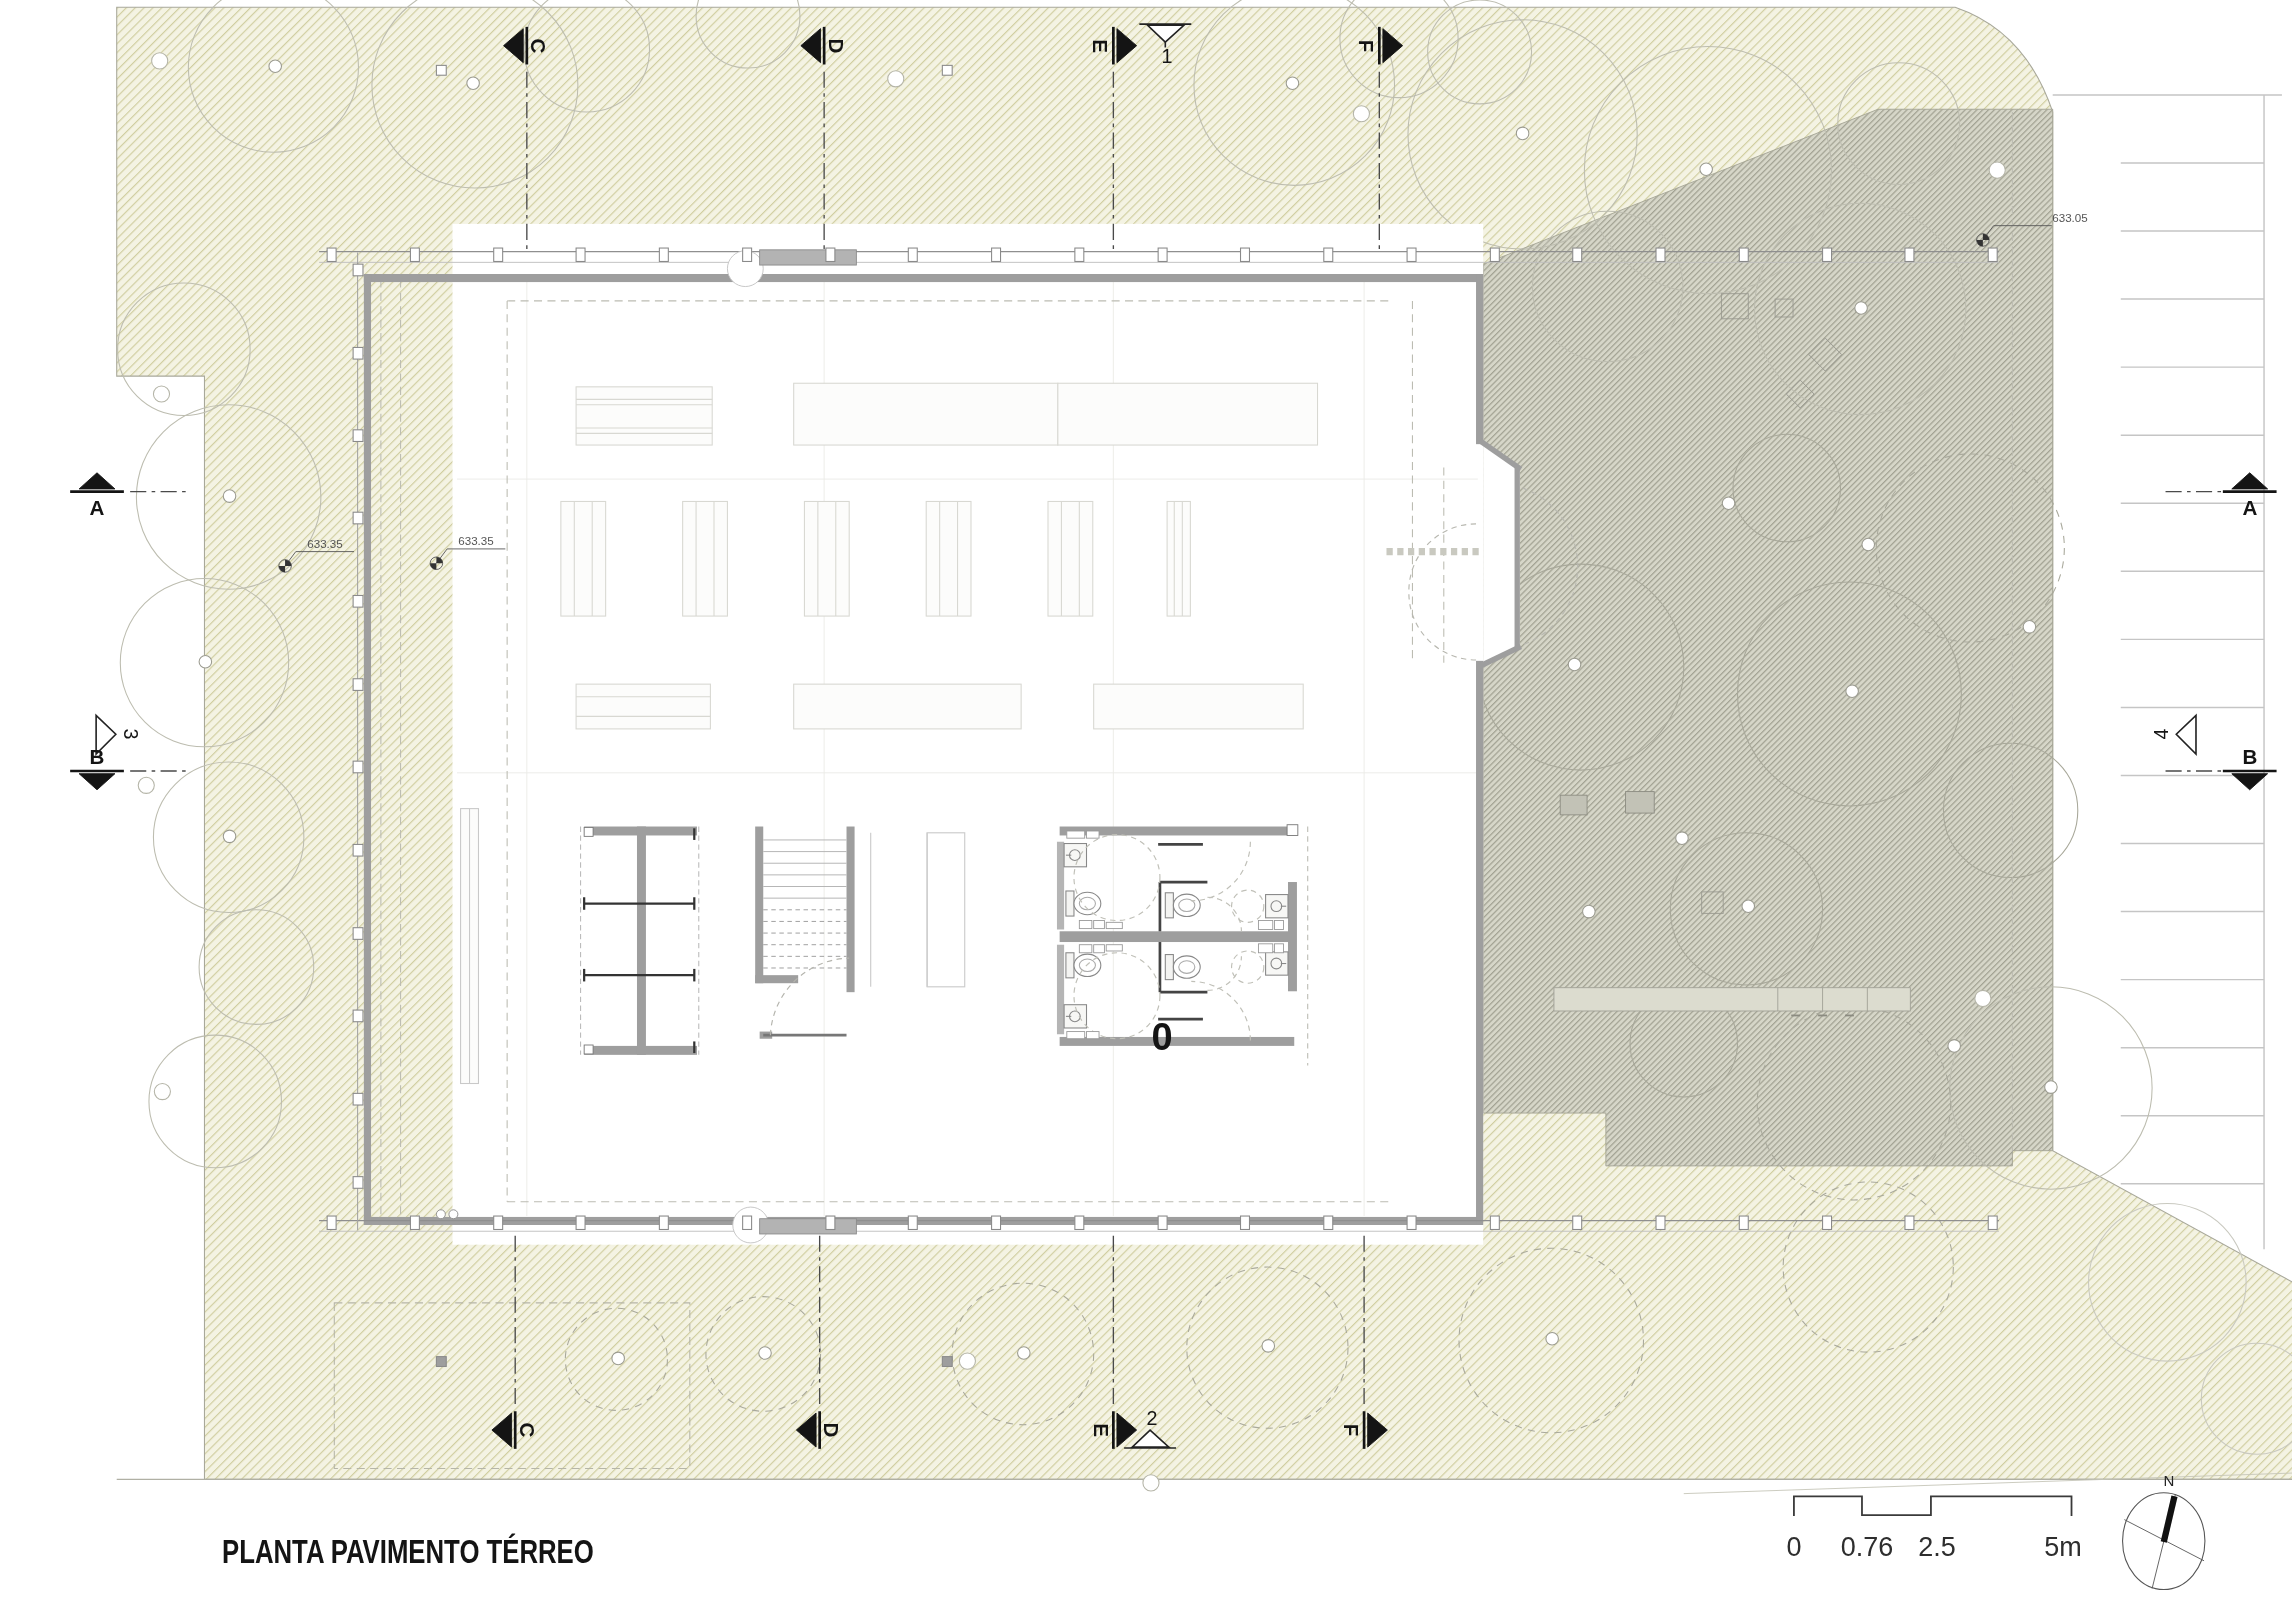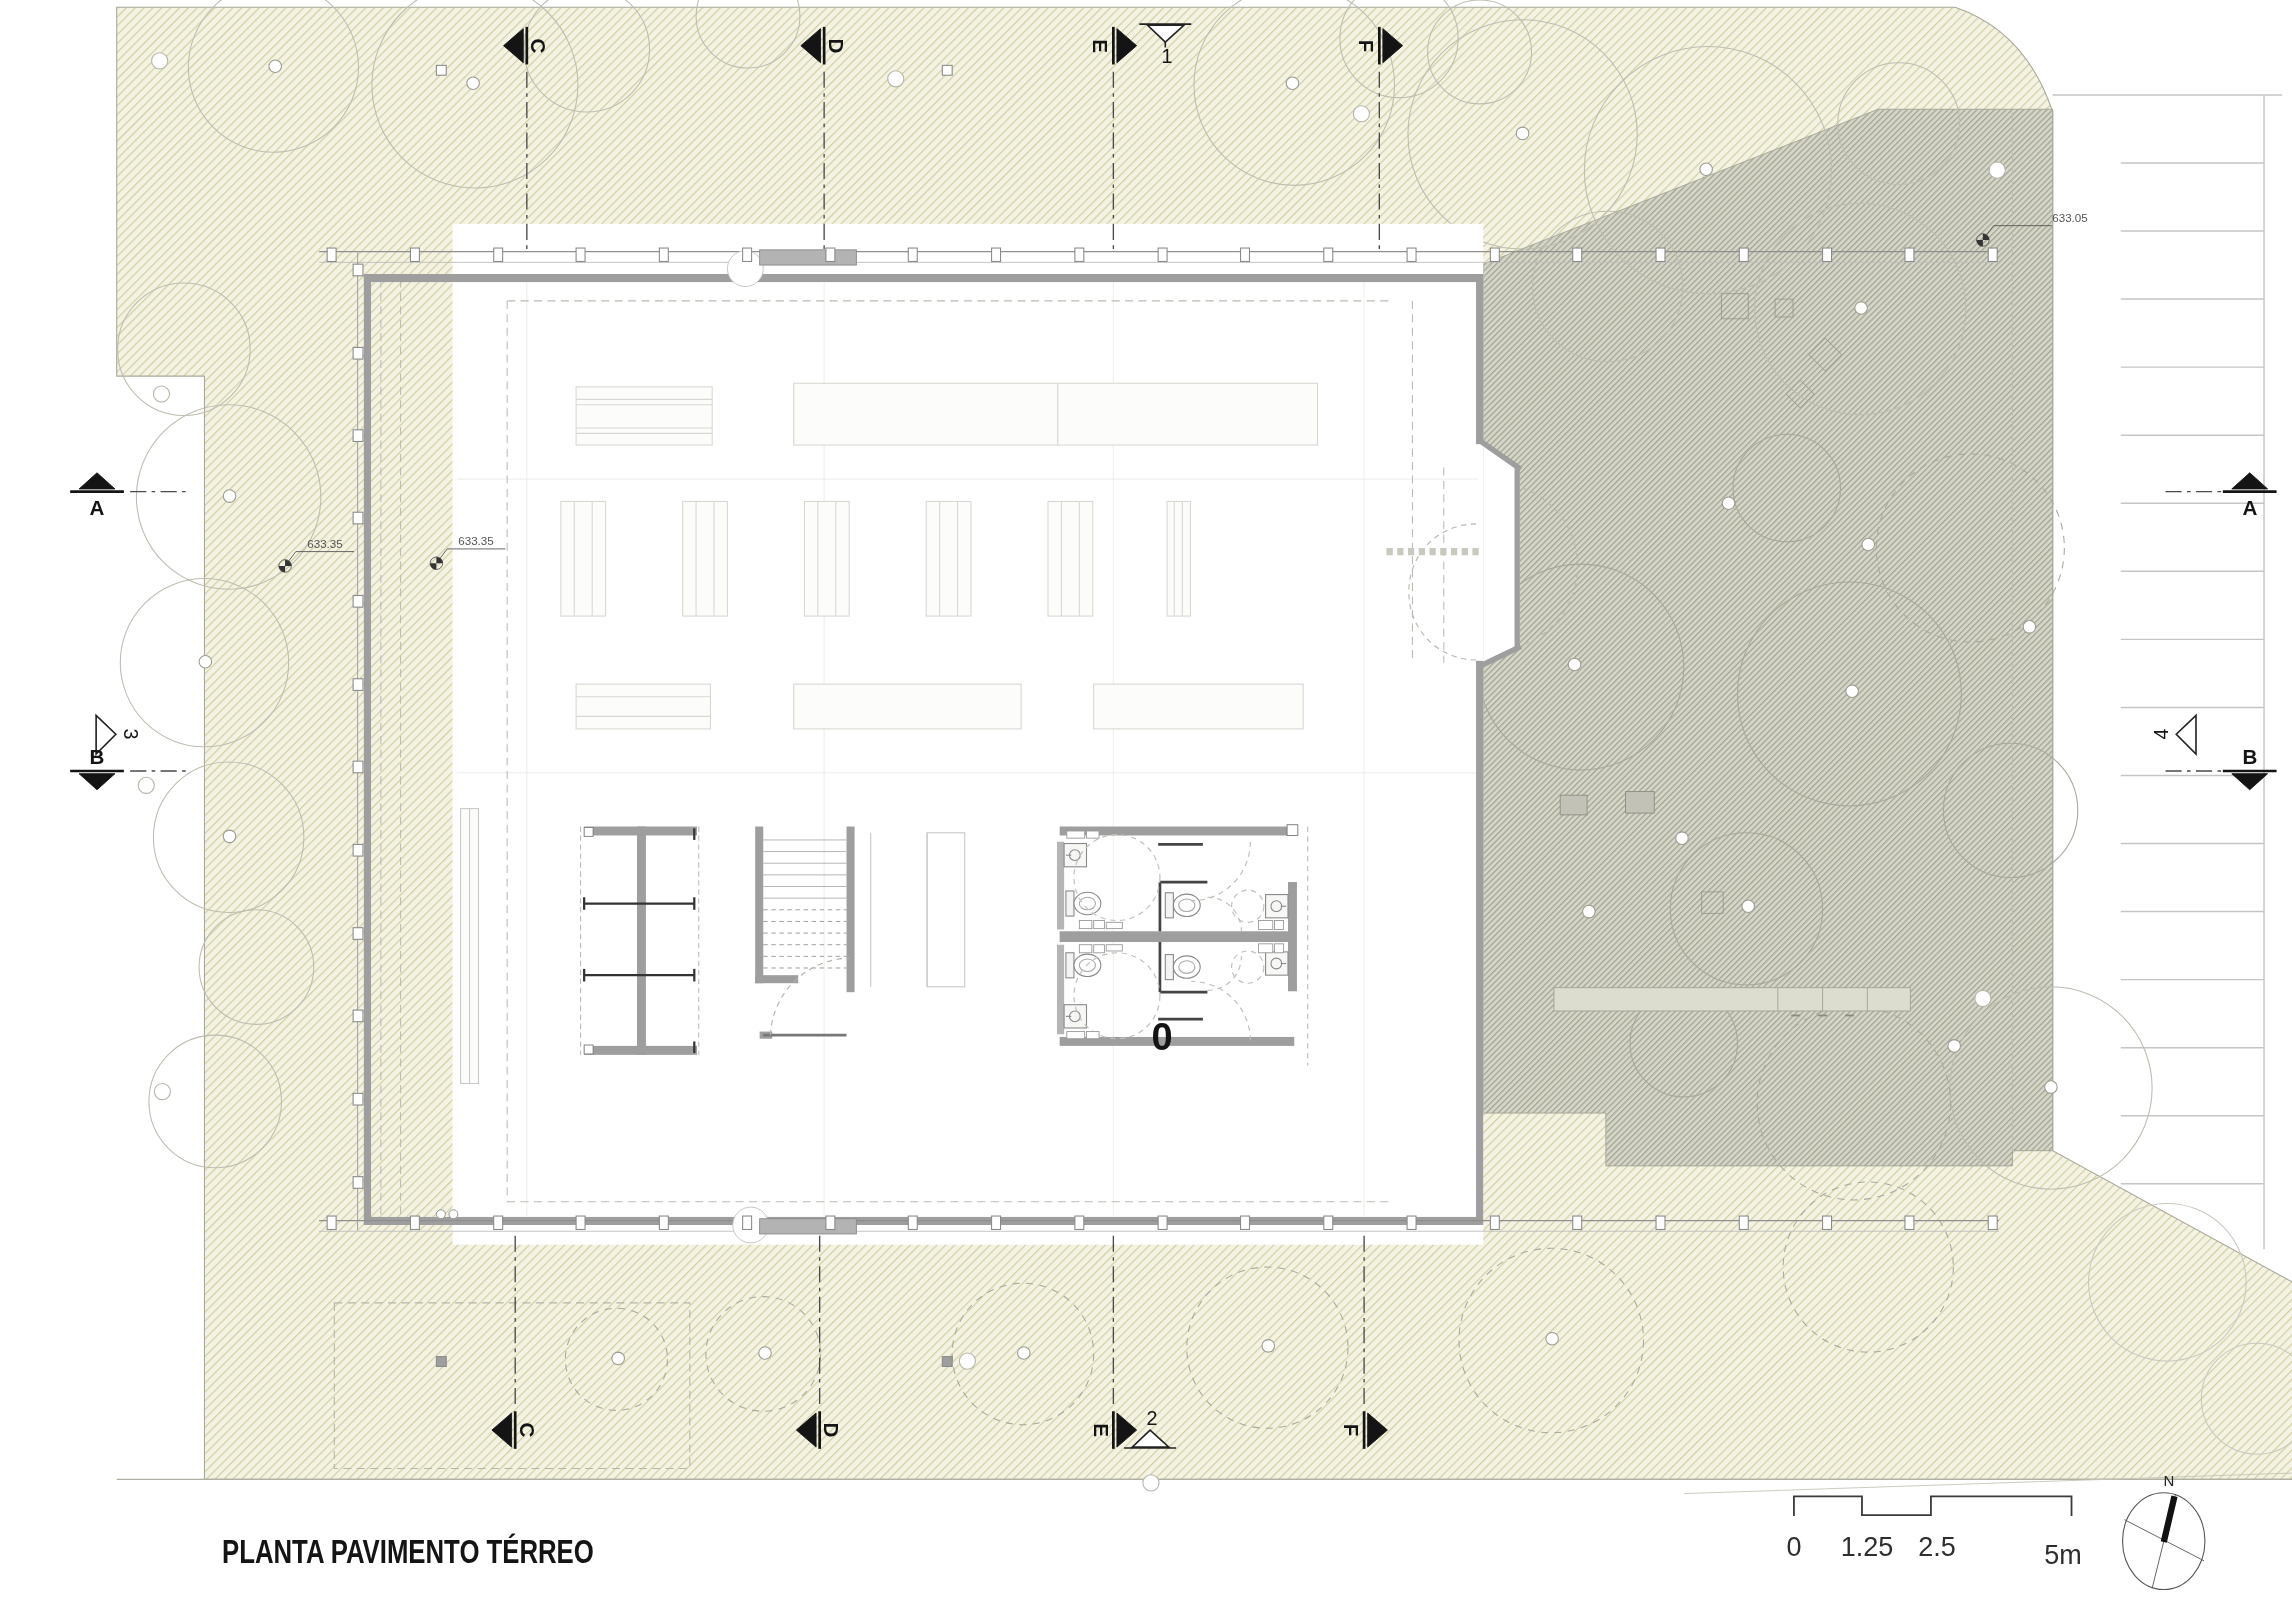--- a/index.html
+++ b/index.html
@@ -568,20 +568,20 @@
 <div class="txt rot90 view-num" style="left:130px;top:734px;">3</div>
 <div class="txt rotm90 view-num" style="left:2162px;top:734px;">4</div>
 
 <div class="txt spot" style="left:325px;top:544px;">633.35</div>
 <div class="txt spot" style="left:476px;top:541px;">633.35</div>
 <div class="txt spot" style="left:2023px;top:218px;margin-left:47px;">633.05</div>
 
 <div class="txt level0" style="left:1162px;top:1037px;">0</div>
 
 <div class="txt scale-num" style="left:1794px;top:1547px;">0</div>
-<div class="txt scale-num" style="left:1867px;top:1547px;">1.25</div>
+<div class="txt scale-num" style="left:1867px;top:1547px;">0.76</div>
 <div class="txt scale-num" style="left:1937px;top:1547px;">2.5</div>
-<div class="txt scale-num" style="left:2063px;top:1547px;margin-top:8px;">5m</div>
+<div class="txt scale-num" style="left:2063px;top:1547px;">5m</div>
 
 <div class="txt north-n" style="left:2169px;top:1480px;">N</div>
 
 </div>
 
 
 </body></html>

